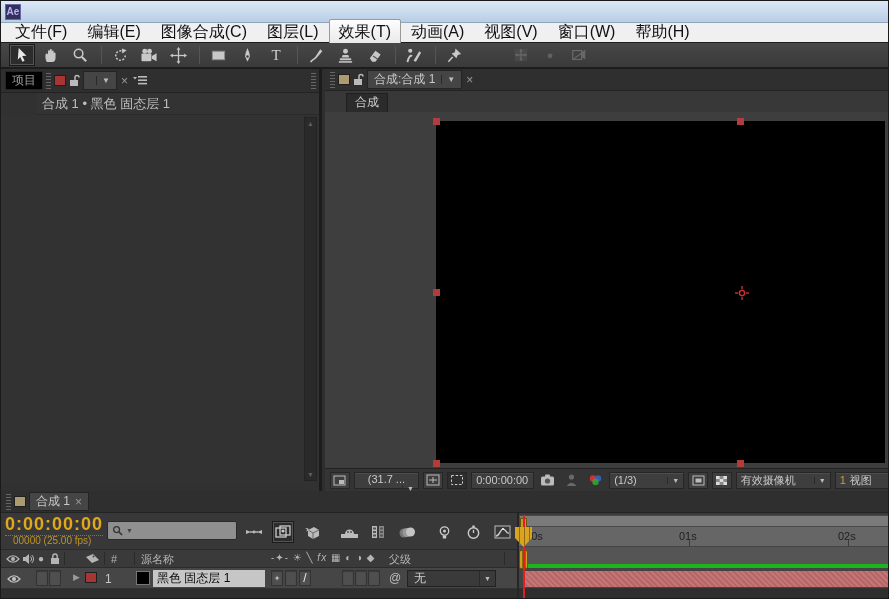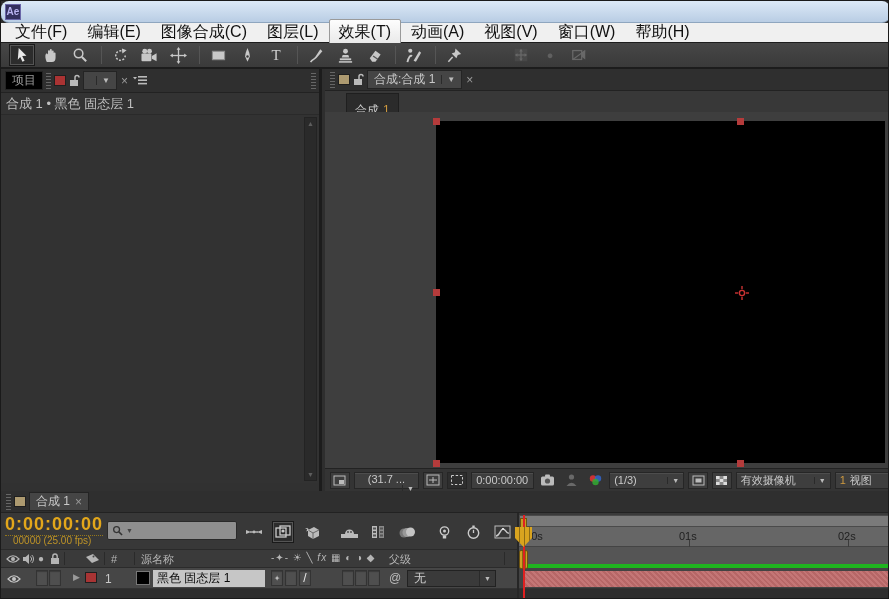--- a/index.html
+++ b/index.html
@@ -1,21 +1,21 @@
 <!DOCTYPE html>
 <html><head>
 <meta charset="utf-8">
 <style>
   html,body{margin:0;padding:0;background:#222;}
   *{box-sizing:border-box;font-family:"Liberation Sans","DejaVu Sans",sans-serif;}
   #app{position:relative;width:889px;height:599px;background:#2e2e2e;overflow:hidden;border:1px solid #1a1a1a;}
   .abs{position:absolute;}
   .ico svg{display:block;}
   
-  #titlebar{left:0;top:0;width:889px;height:22px;background:linear-gradient(#dce9f7,#b9cde4);display:flex;align-items:center;border-bottom:1px solid #8fa6bf;border-radius:8px;}
+  #titlebar{left:0;top:0;width:889px;height:22px;background:linear-gradient(#dce9f7,#b9cde4);display:flex;align-items:center;border-bottom:1px solid #8fa6bf;}
   #ae-logo{width:16px;height:16px;margin:0 6px 0 4px;background:#33305e;color:#b9b4f0;font-size:10px;font-weight:bold;display:flex;align-items:center;justify-content:center;border:1px solid #6a66a8;}
   #win-title{font-size:13px;color:#111;}
   
   #menubar{left:0;top:22px;width:889px;height:20px;background:#f0f0f0;display:flex;align-items:center;padding-left:4px;border-bottom:1px solid #1d1d1d;}
   .menu-item{font-size:16px;color:#111;padding:2px 9px;border:1px solid transparent;}
   .menu-item.focused{border:1px solid #9a9a9a;border-radius:2px;background:linear-gradient(#fdfdfd,#e8e8e8);}
   
   #toolbar{left:0;top:42px;width:889px;height:26px;background:linear-gradient(#474747,#3a3a3a);display:flex;align-items:center;border-bottom:2px solid #1c1c1c;padding-left:8px;}
   .tool{width:26px;height:22px;display:flex;align-items:center;justify-content:center;margin-right:3px;}
   .tool.active{background:#2c2c2c;border:1px solid #191919;box-shadow:inset 0 0 0 1px #555;}
@@ -25,29 +25,29 @@
   .grip{width:5px;height:16px;background:repeating-linear-gradient(#666 0 1px,transparent 1px 3px);margin:0 3px;}
   .tabstrip{display:flex;align-items:center;background:#2f2f2f;border-bottom:1px solid #222;}
   .tab{font-size:12px;color:#c9c9c9;background:#454545;border:1px solid #242424;padding:1px 6px;display:flex;align-items:center;height:19px;}
   .tab.inactive{background:#000000;color:#9a9a9a;}
   .tab .dd{margin-left:6px;padding-left:5px;border-left:1px solid #2a2a2a;font-size:8px;color:#bbb;}
   .closex{color:#9a9a9a;font-size:12px;margin:0 4px;}
   .chip{width:12px;height:11px;border:1px solid #1f1f1f;display:inline-block;}
   
   #left-panel{left:0;top:68px;width:321px;height:422px;background:#313131;border-right:3px solid #1c1c1c;}
   #lp-tabs{height:24px;padding-left:4px;}
-  #lp-info{height:22px;background:#333;color:#bfbfbf;font-size:13px;display:flex;align-items:center;padding-left:5px;border-bottom:1px solid #2a2a2a;}
+  #lp-info{height:22px;background:#333;color:#bfbfbf;font-size:13px;display:flex;align-items:center;padding-left:5px;border-bottom:1px solid #2a2a2a;margin-left:36px;}
   #lp-content{position:absolute;left:0;top:46px;right:0;bottom:8px;background:#323232;}
   #lp-scroll{position:absolute;right:2px;top:2px;bottom:2px;width:13px;background:#2a2a2a;border:1px solid #232323;display:flex;flex-direction:column;justify-content:space-between;align-items:center;}
   #lp-scroll span{color:#5d5d5d;font-size:7px;padding:2px 0;}
   
   #right-panel{left:324px;top:68px;width:565px;height:422px;background:#383838;}
   #vp-tabs{height:22px;padding-left:2px;}
   #vp-subtabrow{position:absolute;left:0;top:22px;width:100%;height:21px;background:#383838;}
-  #vp-comp-btn{position:absolute;left:21px;top:2px;height:34px;background:#2b2b2b;border:1px solid #1f1f1f;color:#cfcfcf;font-size:12px;display:flex;align-items:center;padding:0 8px;gap:4px;}
+  #vp-comp-btn{position:absolute;left:21px;top:2px;height:34px;background:#2b2b2b;border:1px solid #1f1f1f;color:#cfcfcf;font-size:12px;display:flex;align-items:center;padding:0 8px;gap:4px;flex-direction:column;}
   #vp-comp-btn .num{color:#cf9a3f;}
   #viewer-area{position:absolute;left:0;top:43px;right:0;bottom:23px;background:#3e3e3e;overflow:hidden;}
   #comp-canvas{position:absolute;left:111px;top:9px;width:449px;height:342px;background:#000;}
   .handle{position:absolute;width:7px;height:7px;background:#b43b3b;}
   #statusbar{position:absolute;left:0;bottom:0;width:100%;height:23px;background:#343434;border-top:1px solid #222;display:flex;align-items:center;gap:4px;padding-left:5px;}
   .wbox{height:17px;background:#3e3e3e;border:1px solid #262626;box-shadow:inset 0 1px 0 #4d4d4d;color:#c9c9c9;font-size:11px;display:flex;align-items:center;padding:0 4px;}
   .wbox .dd{margin-left:auto;padding-left:4px;border-left:1px solid #2a2a2a;font-size:7px;color:#bbb;}
   .sbtn{width:20px;height:17px;background:#3e3e3e;border:1px solid #262626;display:flex;align-items:center;justify-content:center;}
   .sbtn.plain{background:transparent;border-color:transparent;}
   

